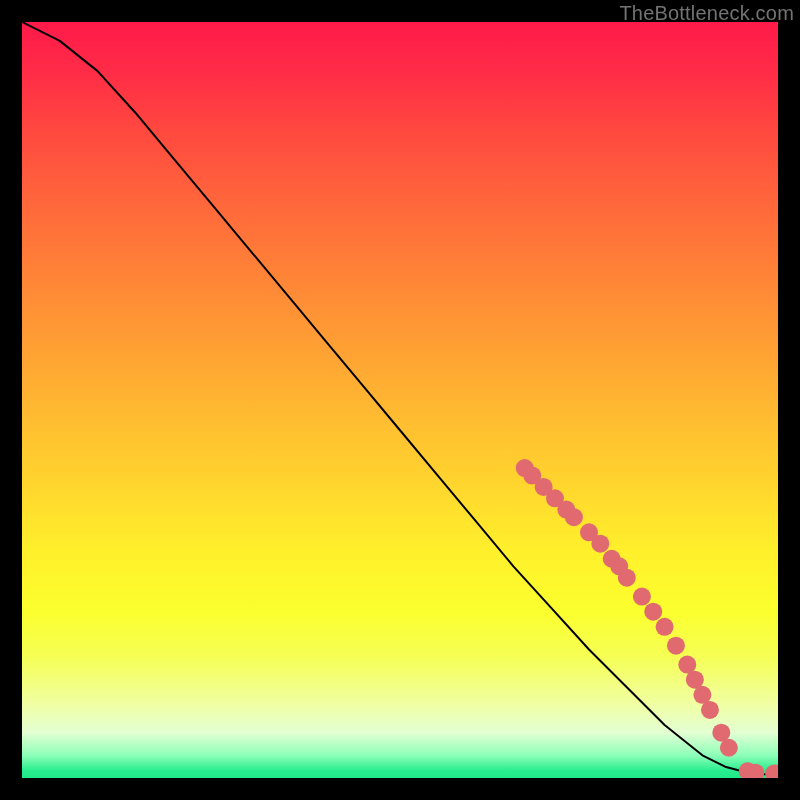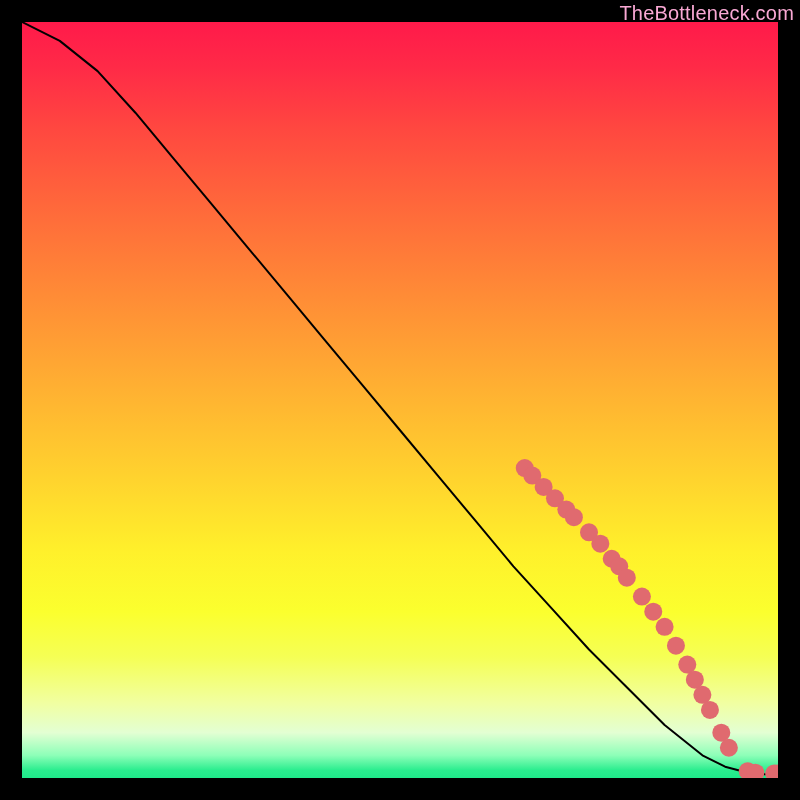--- a/index.html
+++ b/index.html
@@ -55,21 +55,21 @@
     position: absolute;
     left: 0;
     top: 0;
     width: 100%;
     height: 100%;
   }
   .watermark {
     position: absolute;
     top: 2px;
     right: 6px;
-    color: #f9a8d4;
+    color: #737373;
     font-size: 20px;
     font-weight: 500;
     letter-spacing: 0.2px;
     user-select: none;
   }
 </style>
 </head>
 <body>
 
 <div class="frame">

